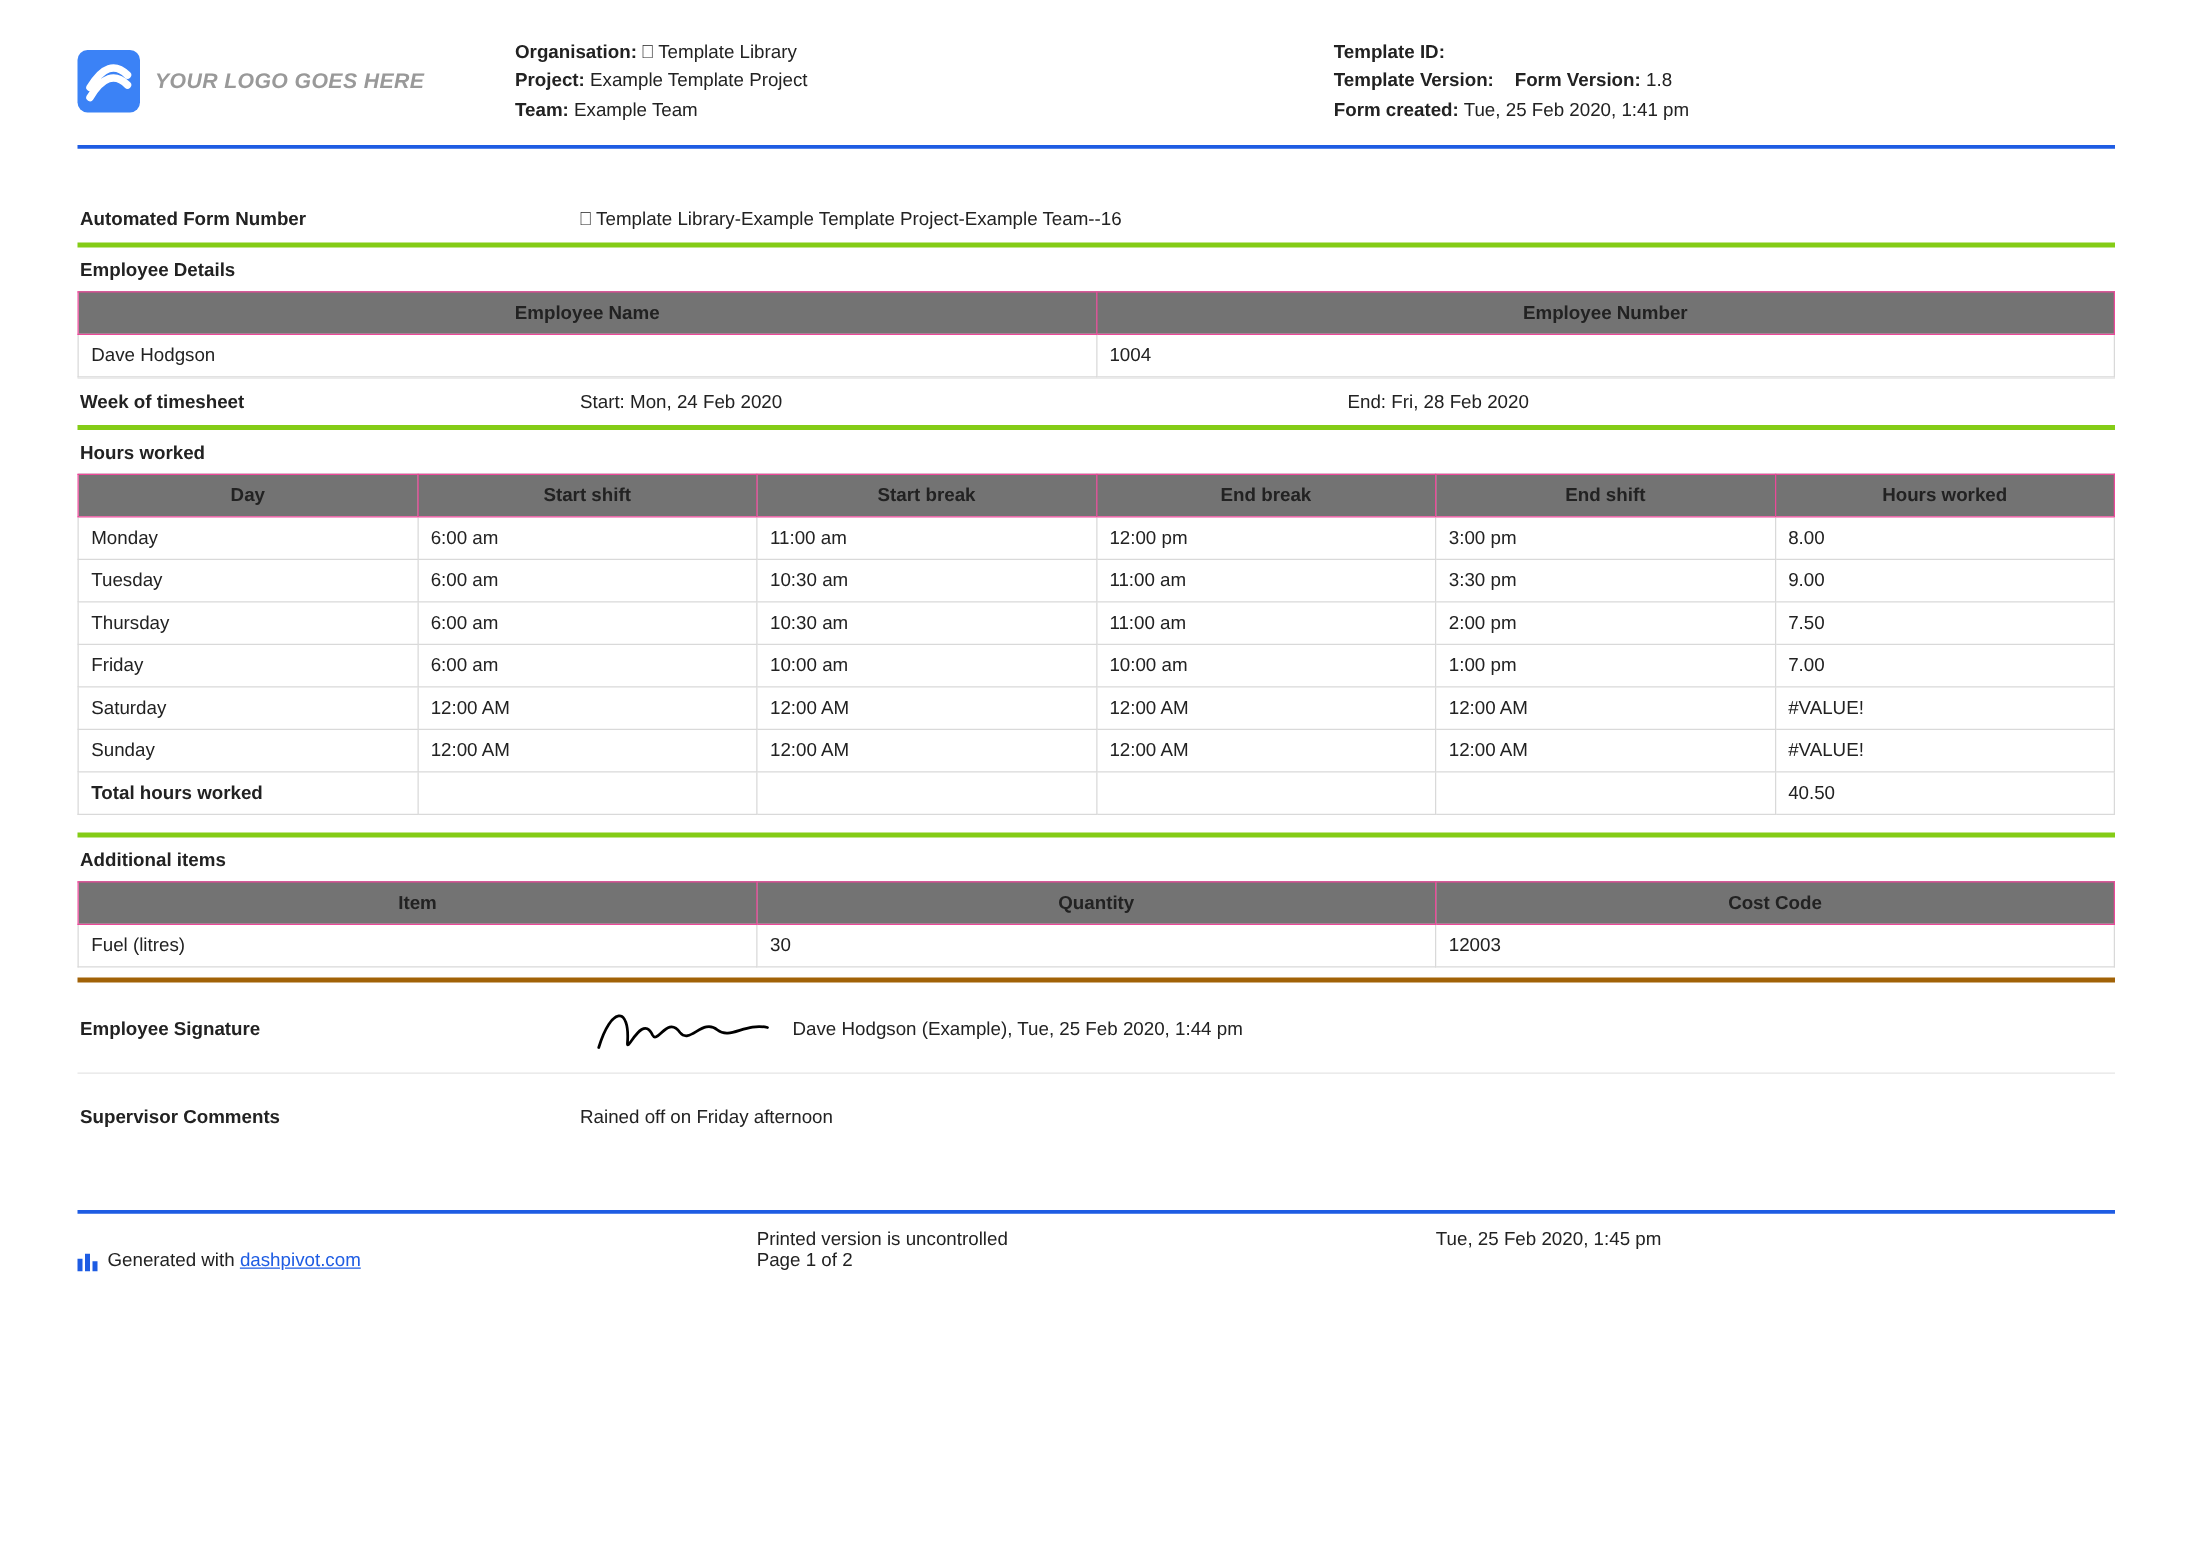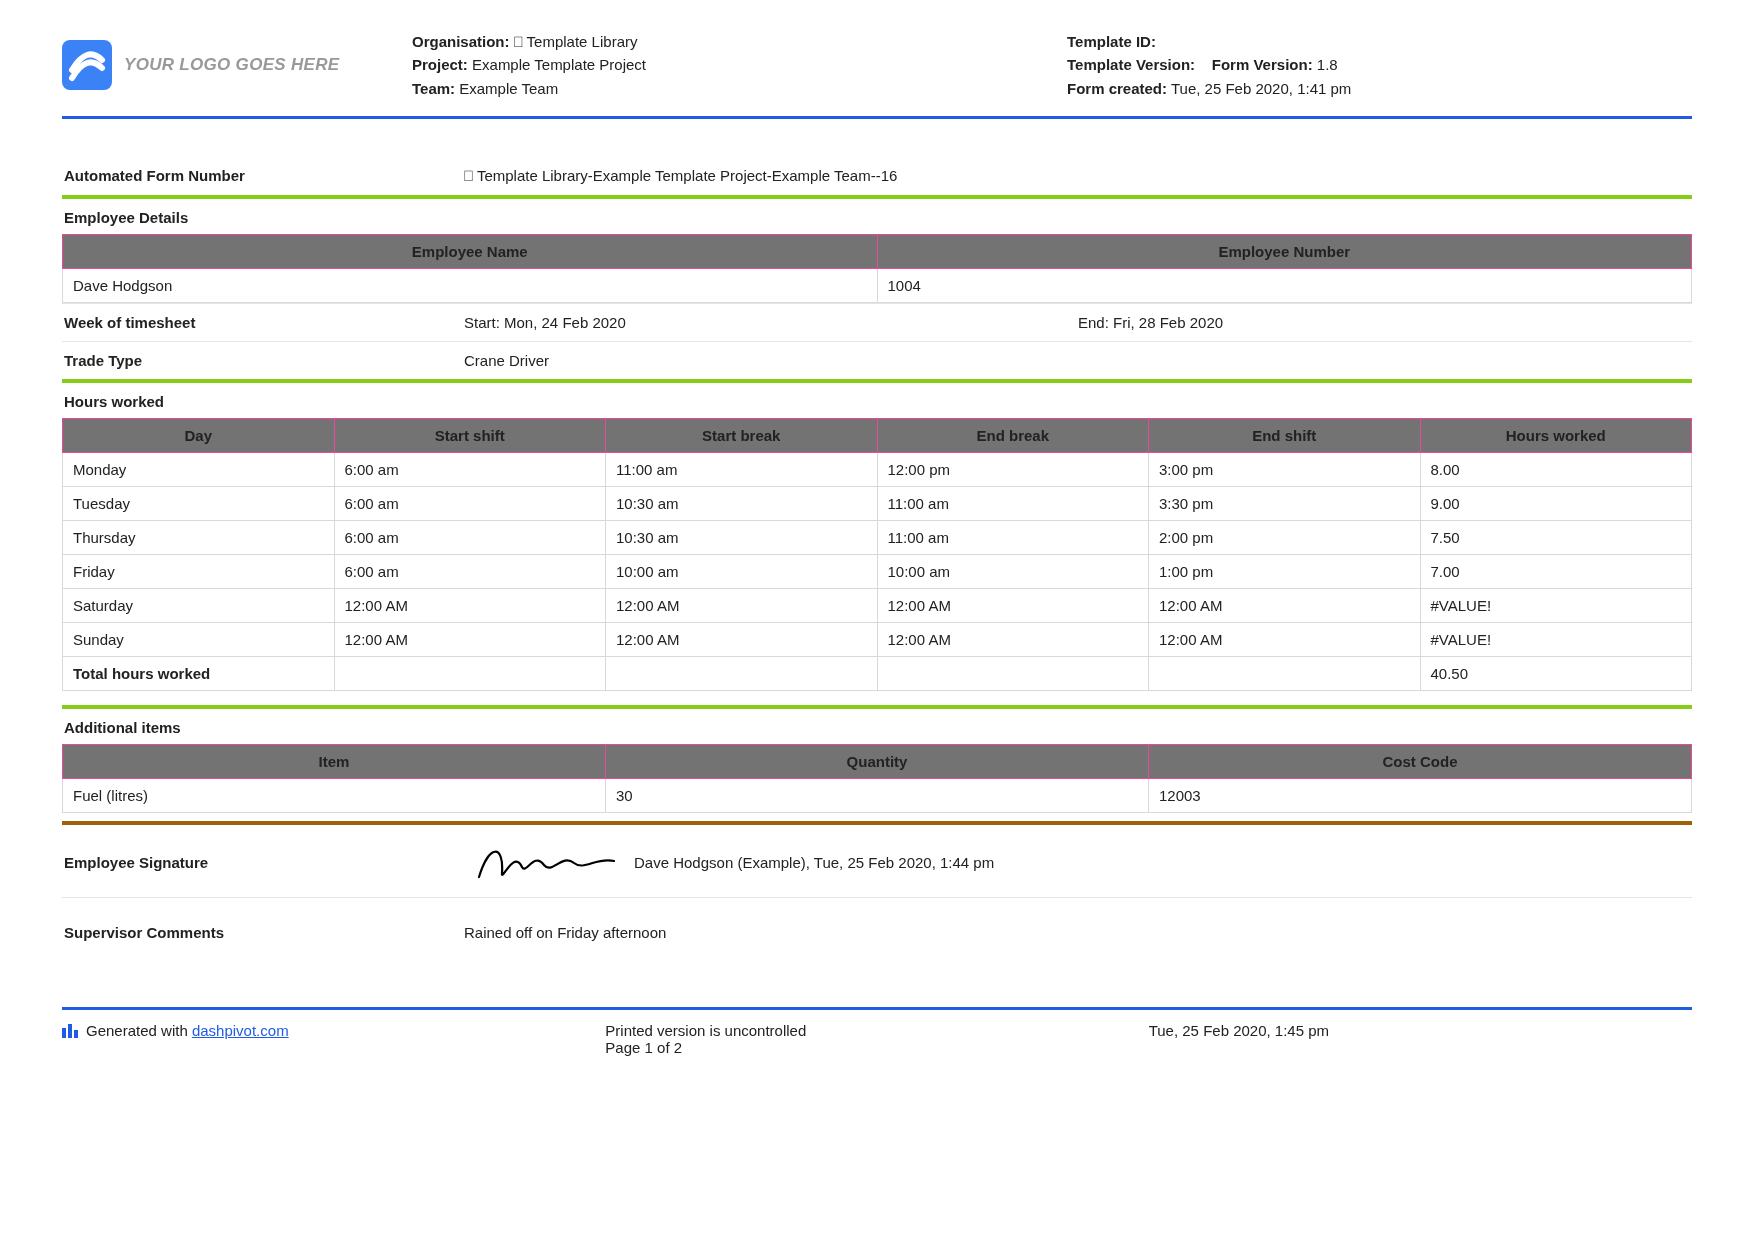--- a/index.html
+++ b/index.html
@@ -140,21 +140,21 @@
     border-top: 3px solid #1e5ce3;
     margin-top: 40px;
   }
   .footer {
     display:flex;
     margin-top: 12px;
     font-size: 15px;
   }
   .footer > div { flex:1; }
   .footer a { color: #1e5ce3; text-decoration: underline; }
-  .footer .gen { display:flex; align-items:flex-start; gap:8px;}
+  .footer .gen { display:flex; align-items:flex-end; gap:8px;}
   .bars-icon { display:inline-flex; gap:2px; align-items:flex-end; height:16px;}
   .bars-icon span { width:4px; background:#1e5ce3; display:inline-block;}
   .bars-icon span:nth-child(1){height:10px;}
   .bars-icon span:nth-child(2){height:14px;}
   .bars-icon span:nth-child(3){height:8px;}
   .fw700{font-weight:700;}
 </style>
 </head>
 <body>
 
@@ -204,24 +204,20 @@
       </table>
 
     <div class="row">
       <div class="row-label">Week of timesheet</div>
       <div class="row-value dual">
         <div>Start: Mon, 24 Feb 2020</div>
         <div>End: Fri, 28 Feb 2020</div>
       </div>
     </div>
 
-    <div class="row">
-      <div class="row-label">Trade Type</div>
-      <div class="row-value">Crane Driver</div>
-    </div>
 
     <div class="section-title">Hours worked</div>
     <table class="hours-table">
       <thead>
           <tr id="hours-head">
             <th>Day</th>
             <th>Start shift</th>
             <th>Start break</th>
             <th>End break</th>
             <th>End shift</th>

